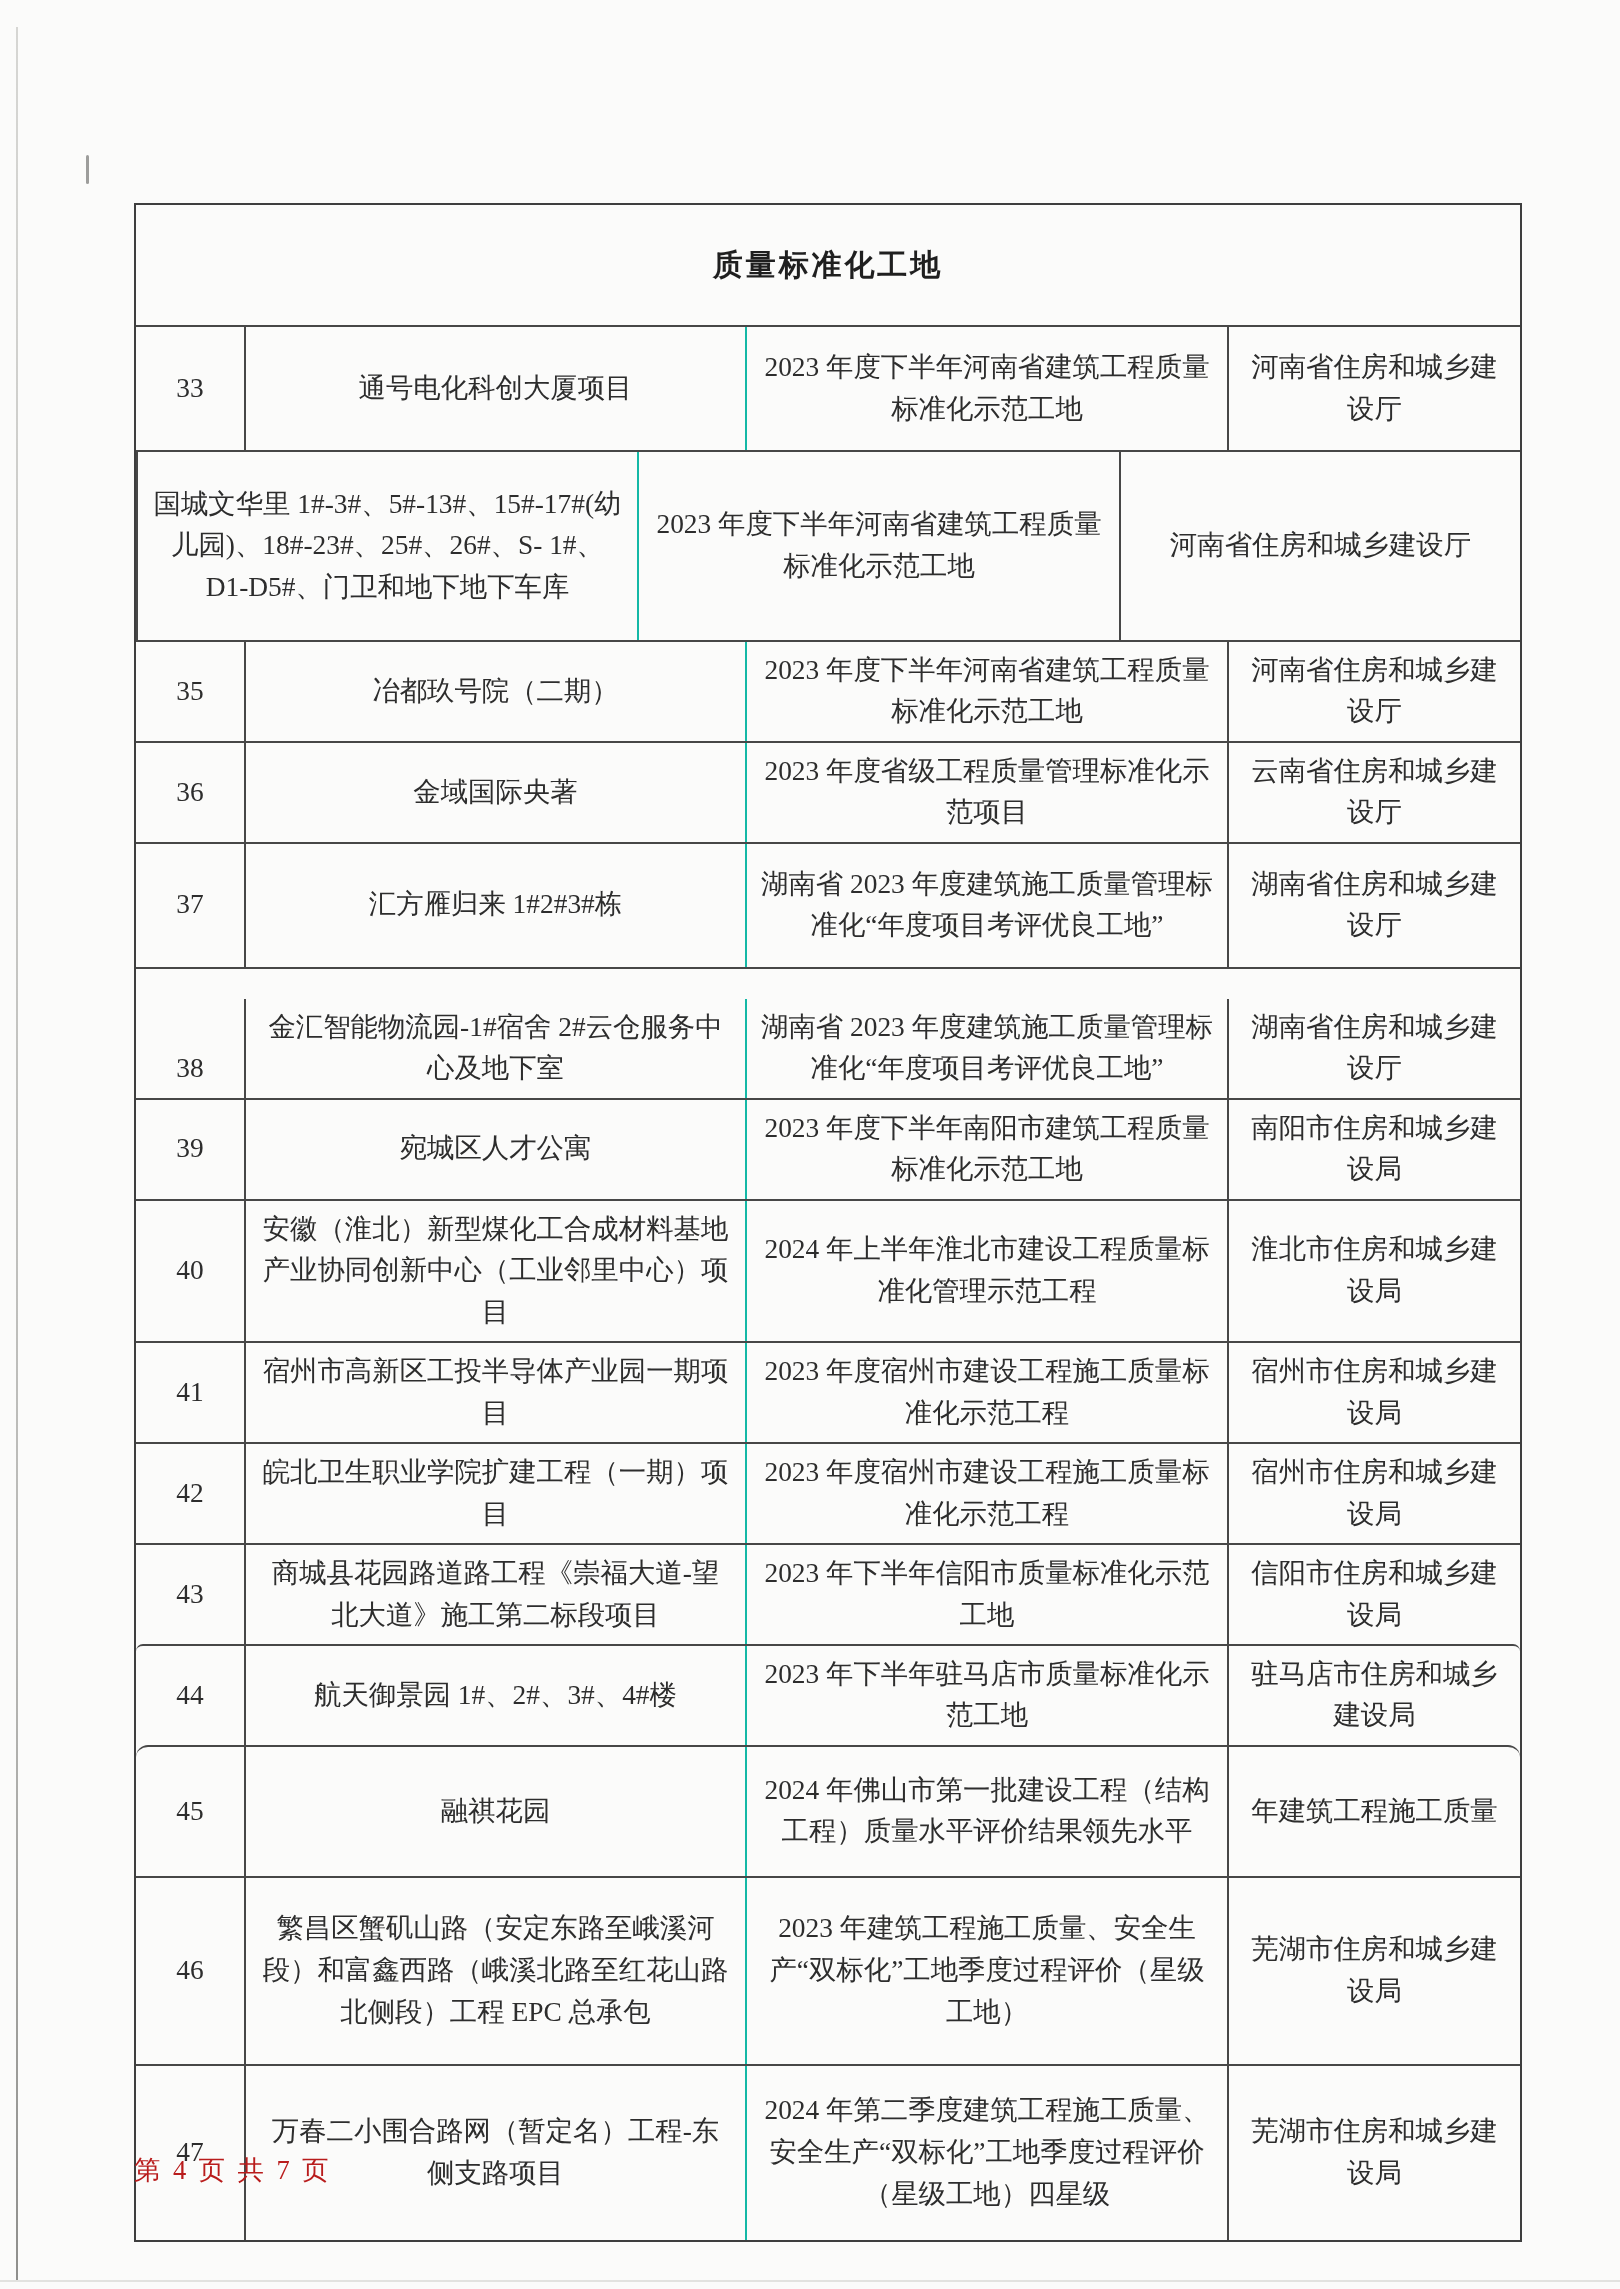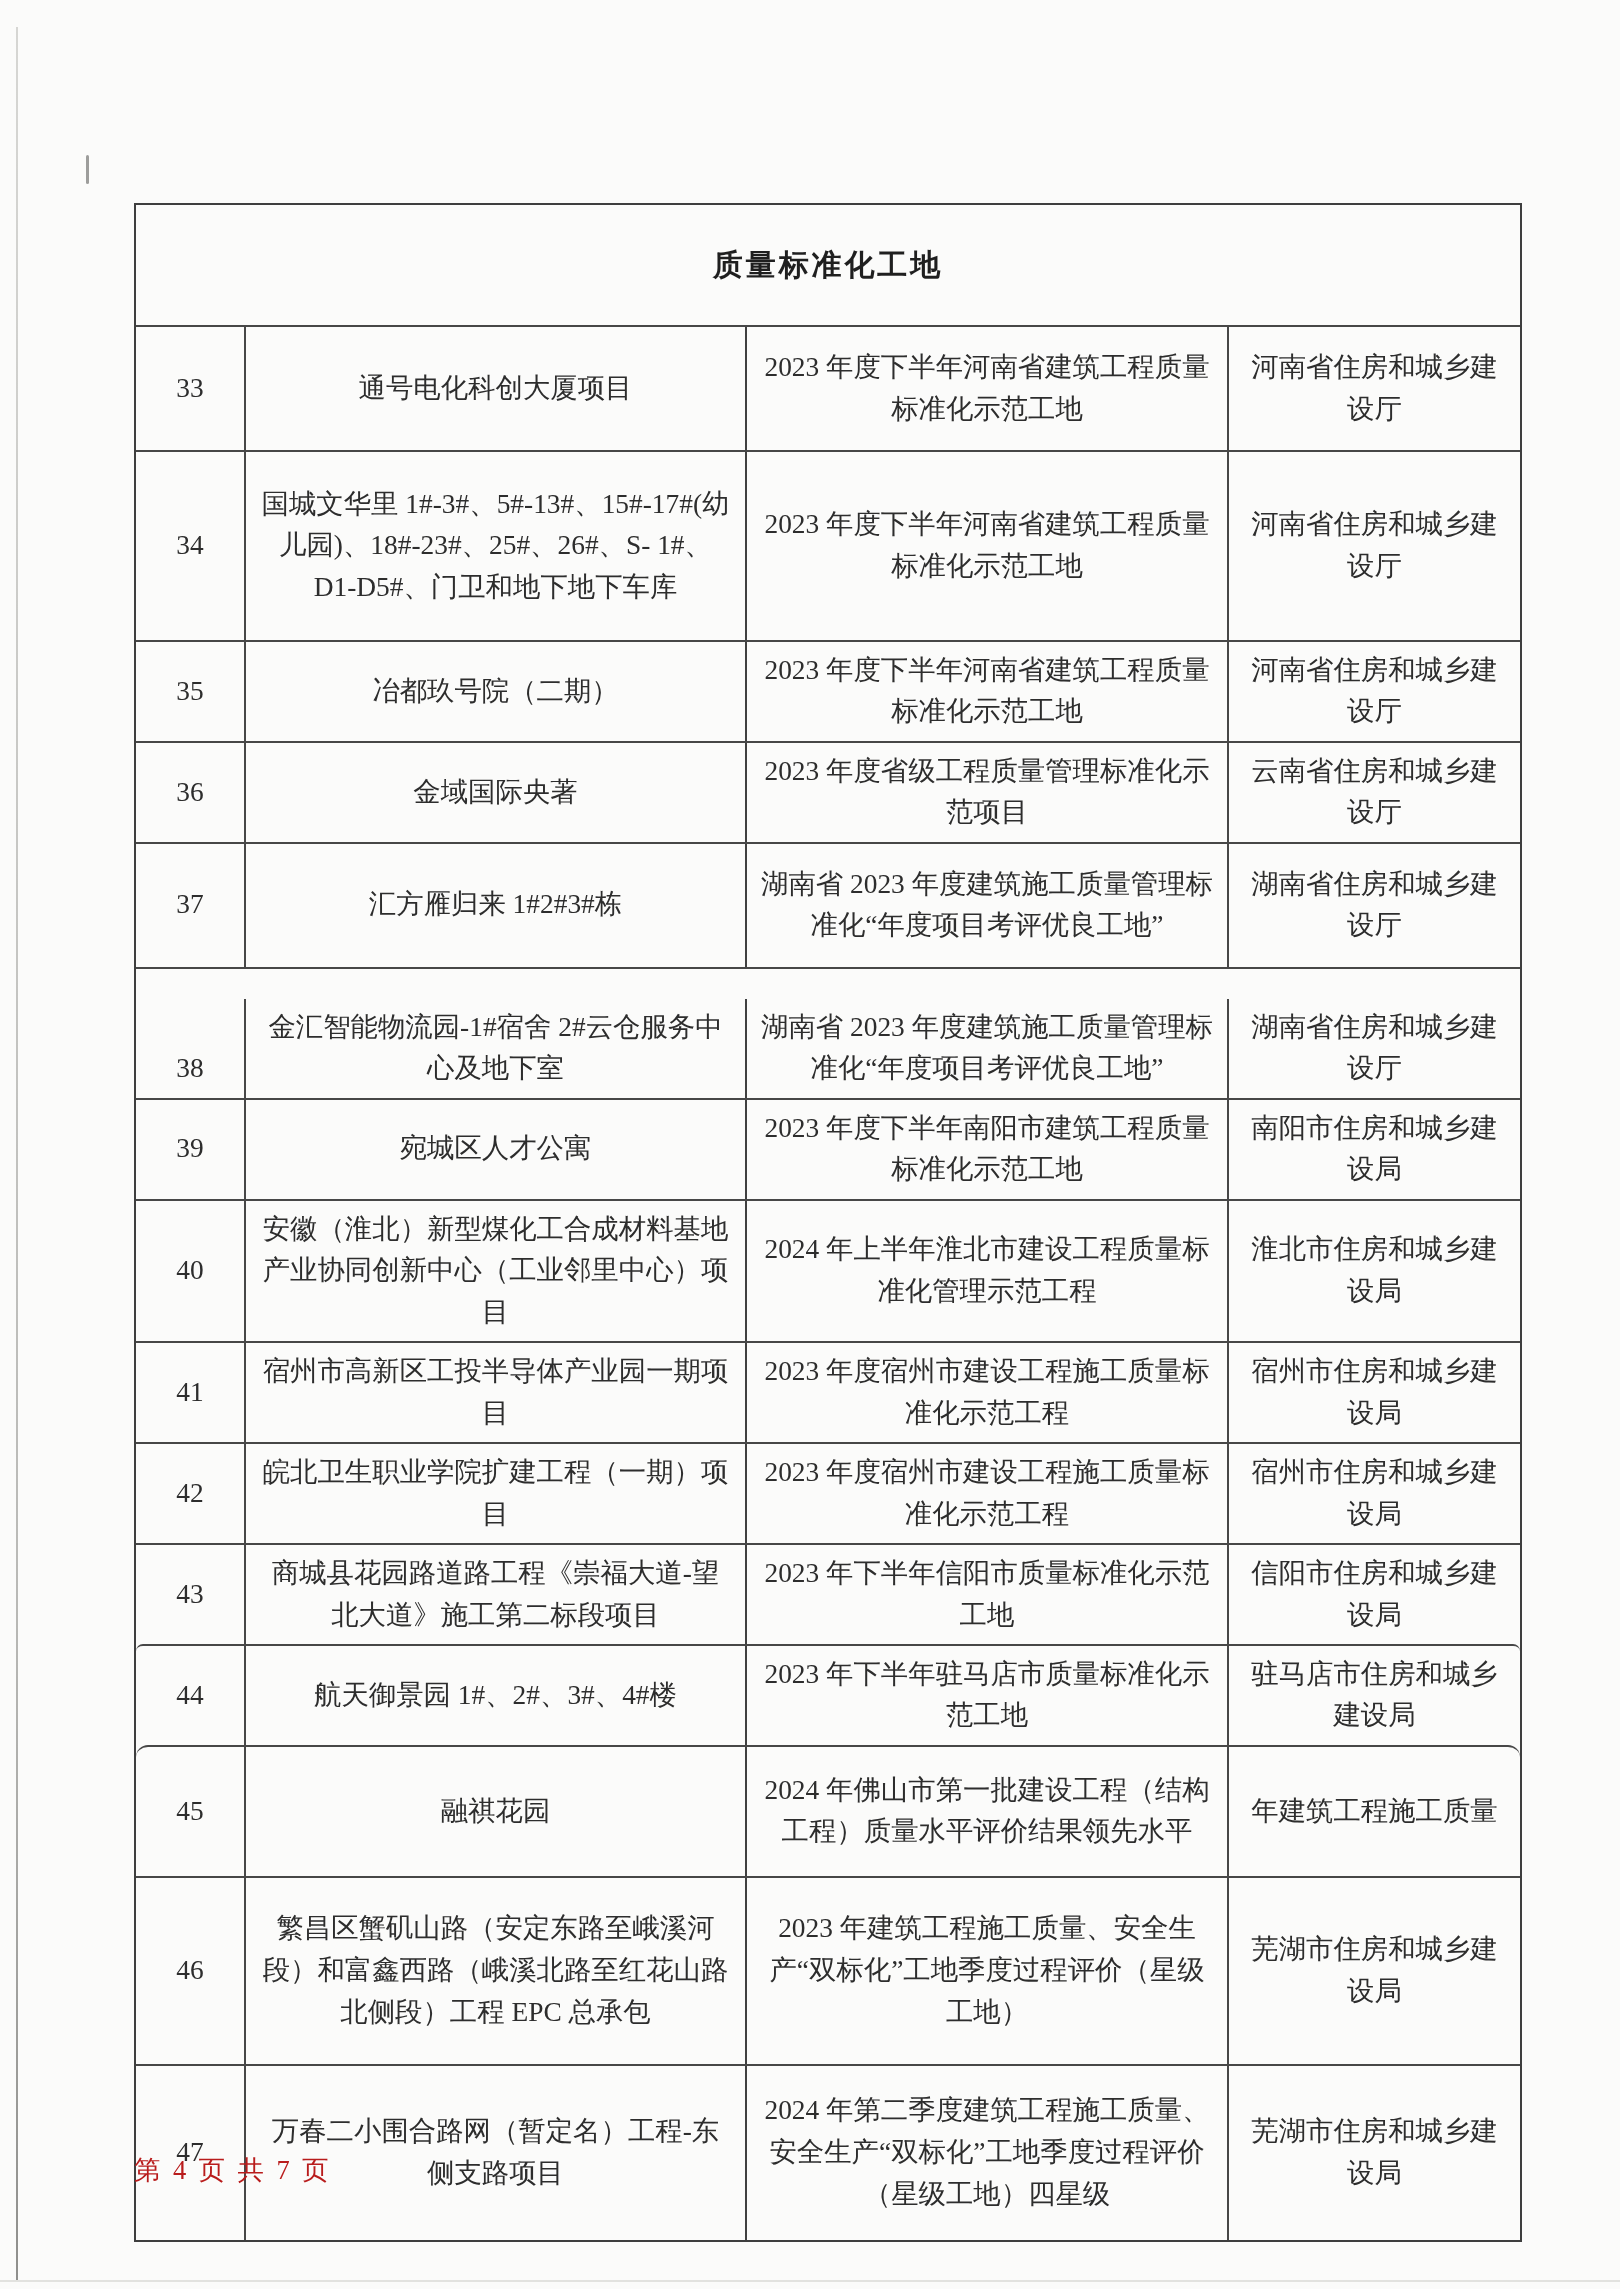--- a/index.html
+++ b/index.html
@@ -41,21 +41,21 @@
   .t-row { display:flex; border-top:2px solid #474747; }
   .c {
     display:flex; align-items:center; justify-content:center;
     text-align:center;
     padding:7.8px 13.7px;
     font-size:27.4px; line-height:1.52;
     box-sizing:border-box;
   }
   .no      { width:108px; flex:none; }
   .project { width:501px; flex:none; border-left:2px solid #474747; }
-  .award   { width:482px; flex:none; border-left:2px solid #404040; }
+  .award   { width:482px; flex:none; border-left:2px solid #14b8a6; }
   .org     { flex:1; border-left:2px solid #474747; }
   
   .doc-table > :nth-child(2)  { min-height:123px; }
   .doc-table > :nth-child(3)  { min-height:188px; }
   .doc-table > :nth-child(4)  { min-height:76px;  }
   .doc-table > :nth-child(5)  { min-height:88px;  }
   .doc-table > :nth-child(6)  { min-height:123px; }
   .doc-table > :nth-child(7)  { min-height:129px;align-items:flex-end; }
   .doc-table > :nth-child(8)  { min-height:86px;  }
   .doc-table > :nth-child(9)  { min-height:137px; }
@@ -82,21 +82,20 @@
   <div class="doc-table">
     <div class="t-header">质量标准化工地</div>
 
     <div class="t-row">
       <div class="c no">33</div>
       <div class="c project">通号电化科创大厦项目</div>
       <div class="c award">2023 年度下半年河南省建筑工程质量标准化示范工地</div>
       <div class="c org">河南省住房和城乡建设厅</div>
     </div>
     <div class="t-row">
-      <div class="c no">34</div>
       <div class="c project">国城文华里 1#-3#、5#-13#、15#-17#(幼儿园)、18#-23#、25#、26#、S- 1#、D1-D5#、门卫和地下地下车库</div>
       <div class="c award">2023 年度下半年河南省建筑工程质量标准化示范工地</div>
       <div class="c org">河南省住房和城乡建设厅</div>
     </div>
     <div class="t-row">
       <div class="c no">35</div>
       <div class="c project">冶都玖号院（二期）</div>
       <div class="c award">2023 年度下半年河南省建筑工程质量标准化示范工地</div>
       <div class="c org">河南省住房和城乡建设厅</div>
     </div>

